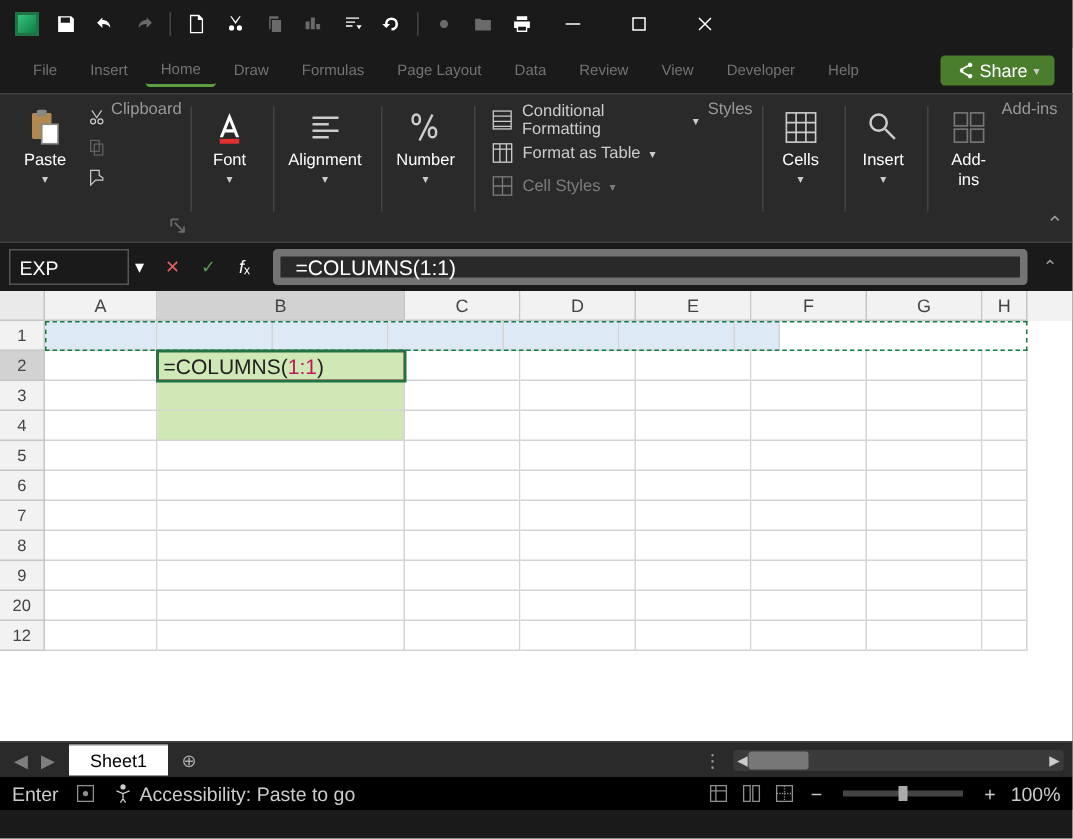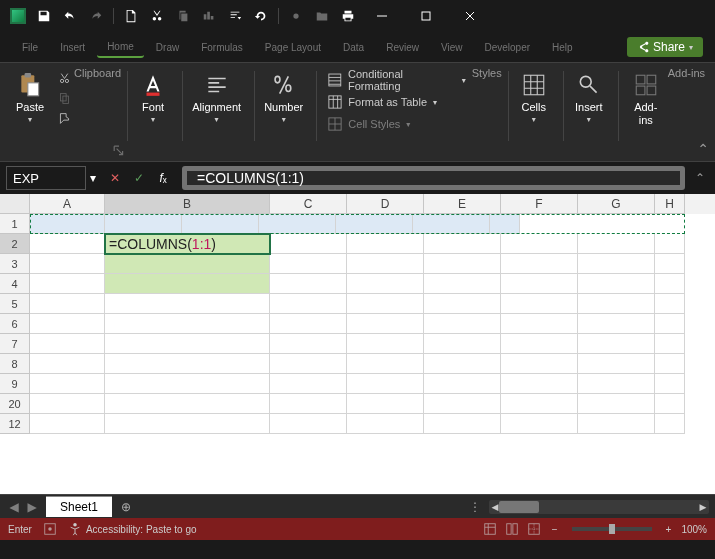--- a/index.html
+++ b/index.html
@@ -65,21 +65,21 @@
 .sheettabs{height:24px;background:#2a2a2a;display:flex;align-items:center;border-top:1px solid #444}
 .st-nav{display:flex;gap:2px;padding:0 6px}
 .st-navbtn{width:16px;height:16px;display:flex;align-items:center;justify-content:center;opacity:.4;cursor:pointer}
 .st-tab{background:#fff;color:#000;padding:3px 14px;font-size:12px;border-top:1px solid #888;cursor:pointer}
 .st-add{width:20px;height:20px;display:flex;align-items:center;justify-content:center;margin-left:4px;cursor:pointer;color:#aaa}
 .st-spacer{flex:1}
 .st-dots{color:#aaa;margin-right:8px;cursor:pointer}
 .hscroll{height:14px;width:220px;background:#3a3a3a;margin-right:6px;position:relative;border-radius:2px}
 .hscroll-thumb{position:absolute;left:10px;top:1px;width:40px;height:12px;background:#777;border-radius:2px}
 .hscroll-arr{position:absolute;top:0;width:12px;height:14px;display:flex;align-items:center;justify-content:center;color:#ccc;font-size:9px}
-.statusbar{height:22px;background:#7f1d1d;display:flex;align-items:center;font-size:10px;color:#ccc;padding:0 8px}
+.statusbar{height:22px;background:#000000;display:flex;align-items:center;font-size:13px;color:#ccc;padding:0 8px}
 .sb-left{display:flex;align-items:center;gap:10px}
 .sb-right{display:flex;align-items:center;gap:6px;margin-left:auto}
 .sb-icon{width:16px;height:16px;display:flex;align-items:center;justify-content:center;opacity:.7;cursor:pointer}
 .zoom-slider{width:80px;height:4px;background:#444;position:relative;margin:0 4px}
 .zoom-thumb{position:absolute;left:50%;top:-3px;width:6px;height:10px;background:#aaa;transform:translateX(-50%)}
 svg{fill:currentColor}
 </style>
 </head>
 <body>
 

